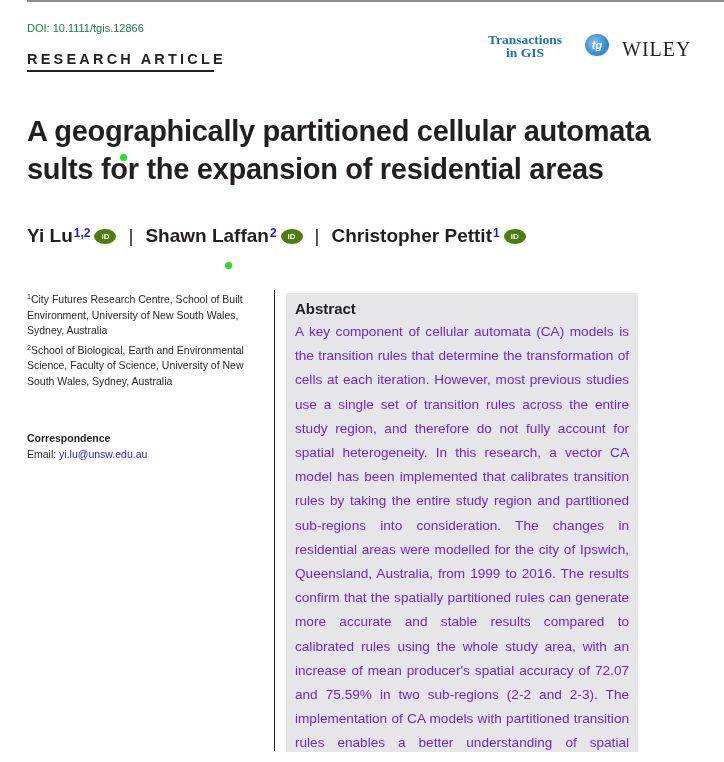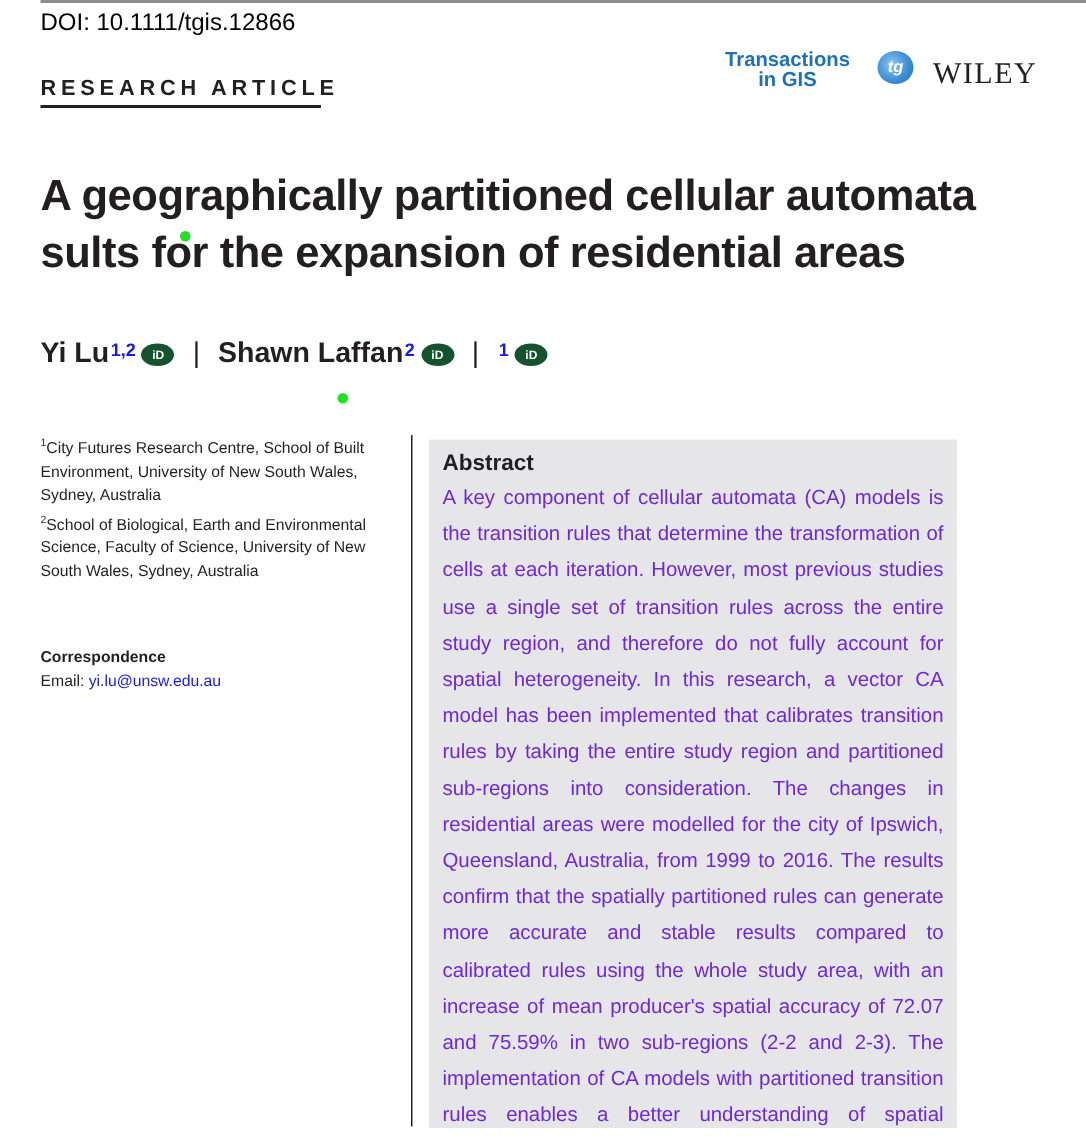--- a/index.html
+++ b/index.html
@@ -1,36 +1,36 @@
 <!DOCTYPE html>
 <html><head>
 <meta charset="utf-8">
 <style>
   * { box-sizing: border-box; margin: 0; padding: 0; }
   html, body { width: 724px; height: 762px; background: #ffffff; overflow: hidden; }
   body { position: relative; font-family: "Liberation Sans", "DejaVu Sans", sans-serif; color: #231f20; }
 
   .top-rule { position: absolute; left: 27px; top: 0; width: 697px; height: 2px; background: #8c8c8c; }
-  .doi { position: absolute; left: 27px; top: 7px; font-size: 16px; color: #000000; }
+  .doi { position: absolute; left: 27px; top: 22px; font-size: 11px; color: #15803d; }
   .article-type { position: absolute; left: 27px; top: 51px; font-size: 14.5px; font-weight: bold; letter-spacing: 3.2px; color: #231f20; }
   .article-type-rule { position: absolute; left: 27px; top: 70px; width: 187px; height: 2px; background: #231f20; }
 
-  .journal-logo { position: absolute; left: 470px; top: 33px; width: 110px; text-align: center; color: #1b72b8; font-weight: bold; font-size: 13.5px; line-height: 13px; }
+  .journal-logo { position: absolute; left: 470px; top: 33px; width: 110px; text-align: center; color: #1b72b8; font-weight: bold; font-size: 13.5px; line-height: 13px; font-family: Liberation Serif, serif; }
   .tgis-badge { position: absolute; left: 585px; top: 34px; width: 24px; height: 22px; border-radius: 50%;
     background: radial-gradient(circle at 40% 40%, #8fc3ee 0%, #3d8fd6 55%, #1b6fb5 100%);
     color: #fff; font-size: 11px; font-weight: bold; font-style: italic; text-align: center; line-height: 22px; }
   .wiley { position: absolute; left: 622px; top: 38px; font-family: "Liberation Serif", "DejaVu Serif", serif; font-size: 20px; letter-spacing: 1px; color: #231f20; }
 
   .title { position: absolute; left: 27px; top: 112px; width: 680px; font-size: 29px; font-weight: bold; line-height: 38px; color: #231f20; letter-spacing: -0.3px; }
 
   .green-dot { position: absolute; width: 7px; height: 7px; border-radius: 50%; background: #22e022; }
 
   .authors { position: absolute; left: 27px; top: 225px; font-size: 19px; font-weight: bold; color: #231f20; white-space: nowrap; display: flex; }
   .authors sup { color: #1a1ae6; font-size: 12px; position: relative; top: -3px; vertical-align: super; line-height: 0; margin-left: 1px; }
-  .orcid { display: inline-block; width: 22px; height: 15px; border-radius: 50%; background: #14532d; color: #fff; font-size: 8px; font-weight: bold; text-align: center; line-height: 15px; margin-left: 4px; vertical-align: middle; }
+  .orcid { display: inline-block; width: 22px; height: 15px; border-radius: 50%; background: #4d7c0f; color: #fff; font-size: 8px; font-weight: bold; text-align: center; line-height: 15px; margin-left: 4px; vertical-align: middle; }
   .sep { margin: 0 12px; font-weight: normal; color: #231f20; }
   .author { display: inline-flex; align-items: center; }
 
   .affils { position: absolute; left: 27px; top: 292px; width: 240px; font-size: 10.5px; line-height: 15.5px; color: #231f20; }
   .affils p { margin-bottom: 4px; }
   .affils sup { font-size: 7px; vertical-align: super; line-height: 0; }
   .corr { position: absolute; left: 27px; top: 431px; width: 240px; font-size: 10.5px; line-height: 15.5px; color: #231f20; }
   .corr-head { font-weight: bold; }
   .email-link { color: #1a1ae6; text-decoration: none; }
 
@@ -68,20 +68,21 @@
     <span class="orcid">iD</span>
   </span>
   <span class="sep">|</span>
   <span class="author">
     <span>Shawn Laffan</span>
       <sup>2</sup>
     <span class="orcid">iD</span>
   </span>
   <span class="sep">|</span>
   <span class="author">
+    <span>Christopher Pettit</span>
       <sup>1</sup>
     <span class="orcid">iD</span>
   </span>
 </div>
 <div class="green-dot" style="left:225px; top:262px;"></div>
 
 <div class="affils">
   <p><sup>1</sup><span>City Futures Research Centre, School of Built Environment, University of New South Wales, Sydney, Australia</span></p>
   <p><sup>2</sup><span>School of Biological, Earth and Environmental Science, Faculty of Science, University of New South Wales, Sydney, Australia</span></p>
 </div>

